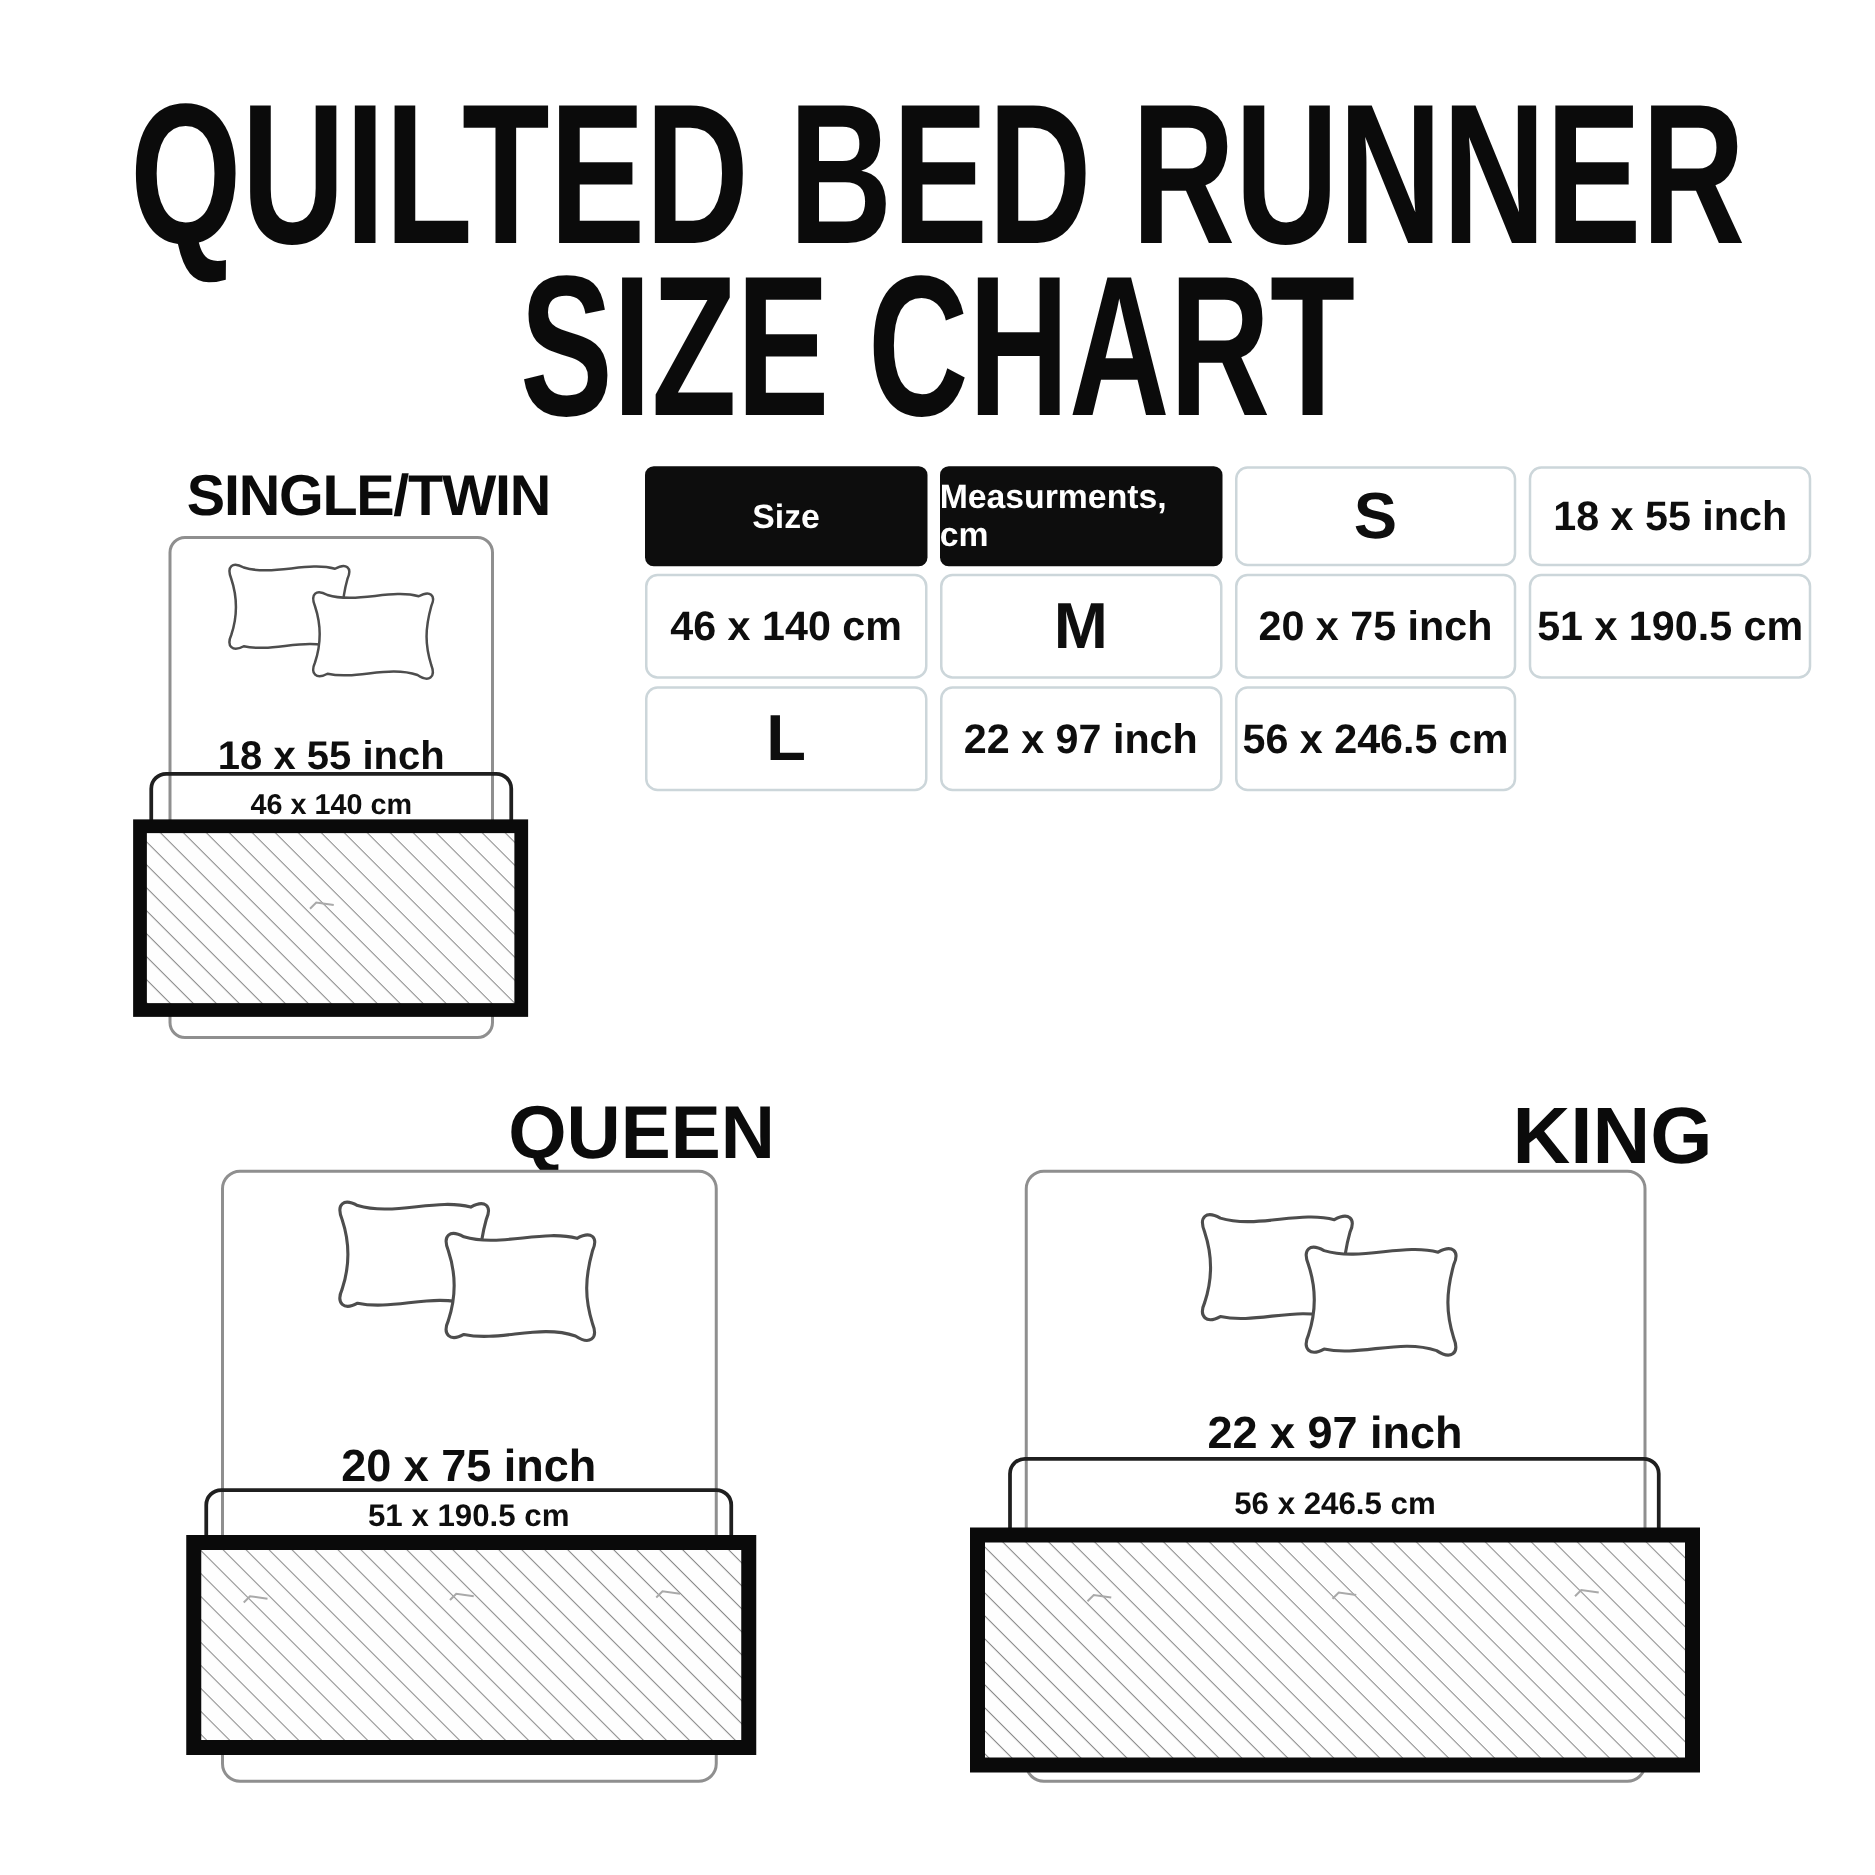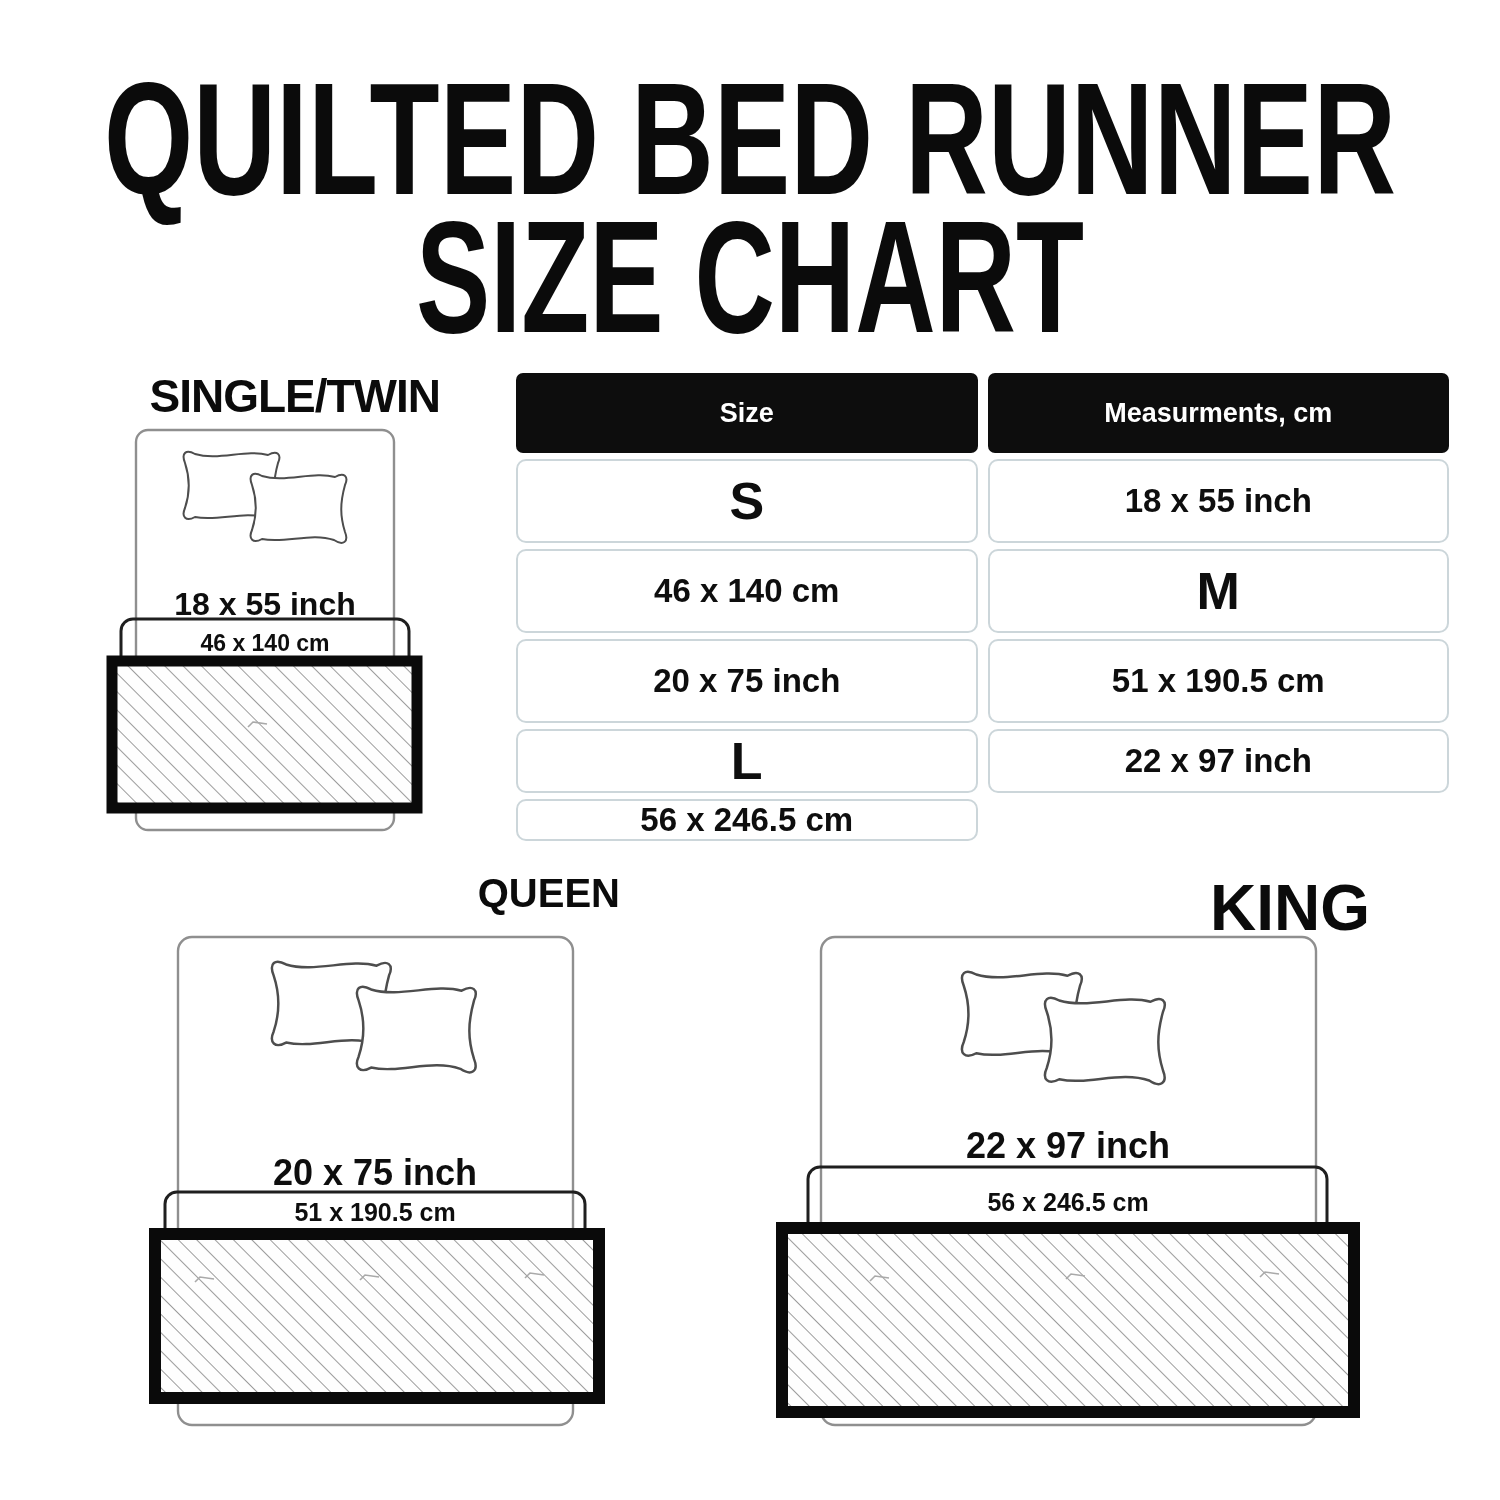--- a/index.html
+++ b/index.html
@@ -21,40 +21,40 @@
   }
   .stage{position:relative;width:1280px;height:1500px;background:#ffffff}
 
   
   .title-svg{position:absolute;left:0;top:36px}
   .title-text{font-family:"Liberation Sans",sans-serif;font-weight:bold;fill:#0b0b0b}
 
   
   .heading{position:absolute;text-align:right;font-weight:bold;color:#0b0b0b;white-space:nowrap}
   .heading-single{left:90px;top:369px;width:350px;font-size:46px;letter-spacing:-1px}
-  .heading-queen{left:140px;top:871px;width:480px;font-size:40px}
+  .heading-queen{left:140px;top:871px;width:480px;font-size:60px}
   .heading-king{left:770px;top:871px;width:600px;font-size:64px}
 
   
   .diagram{position:absolute}
   .d-single{left:90px;top:425px}
   .d-queen{left:140px;top:925px}
   .d-king{left:770px;top:925px}
   .bed{fill:#ffffff;stroke:var(--bed-outline);stroke-width:2.4}
   .pillow-path{fill:#ffffff;stroke:var(--pillow-stroke);stroke-width:2;stroke-linejoin:round}
   .runner-outline{fill:none;stroke:var(--outline-stroke);stroke-width:3}
   .runner{fill:url(#hatch);stroke:var(--runner-border)}
   .hatch-line{stroke:var(--hatch-line)}
   .qmark{fill:none;stroke:#a9a9a9;stroke-width:1.6}
   .svg-label{font-family:"Liberation Sans",sans-serif;font-weight:bold;fill:#0e0e0e;text-anchor:middle}
 
   
   .size-table{
     position:absolute;left:516px;top:373px;width:933px;
-    display:grid;grid-template-columns:1fr 1fr;
+    display:grid;grid-template-columns:1fr 1fr 1fr 1fr;
     grid-template-rows:80px 84px 84px 84px;gap:6px 10px;
   }
   .th{
     background:var(--header-bg);color:var(--header-text);
     border-radius:7px;display:flex;align-items:center;justify-content:center;
     font-weight:bold;font-size:27px;
   }
   .td{
     background:#ffffff;border:2px solid var(--cell-border);border-radius:10px;
     display:flex;align-items:center;justify-content:center;

